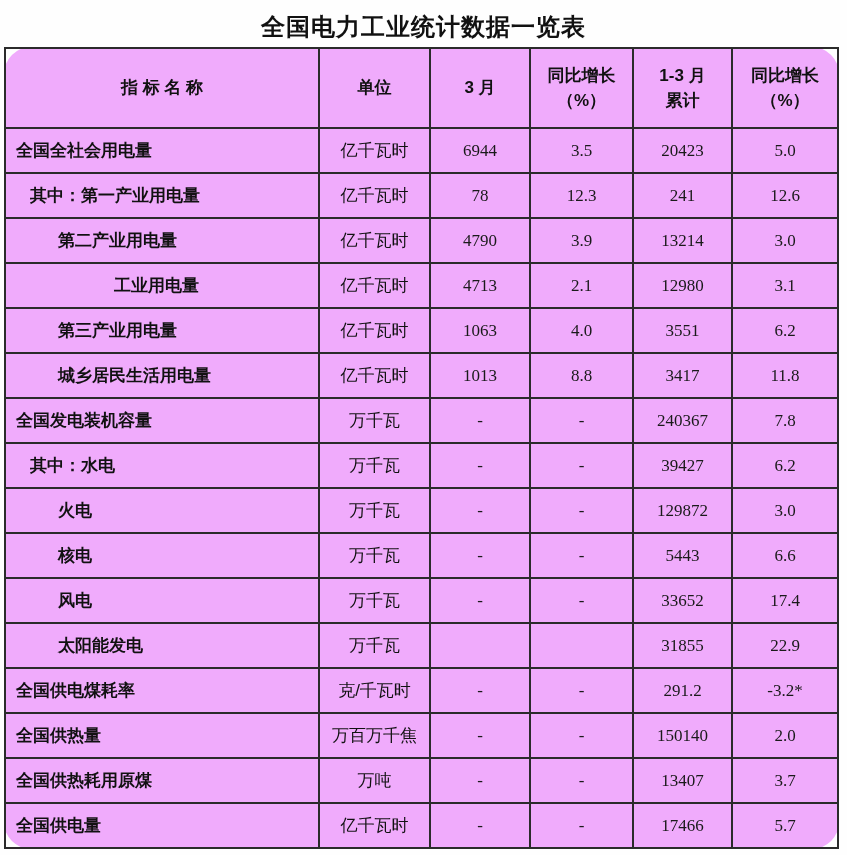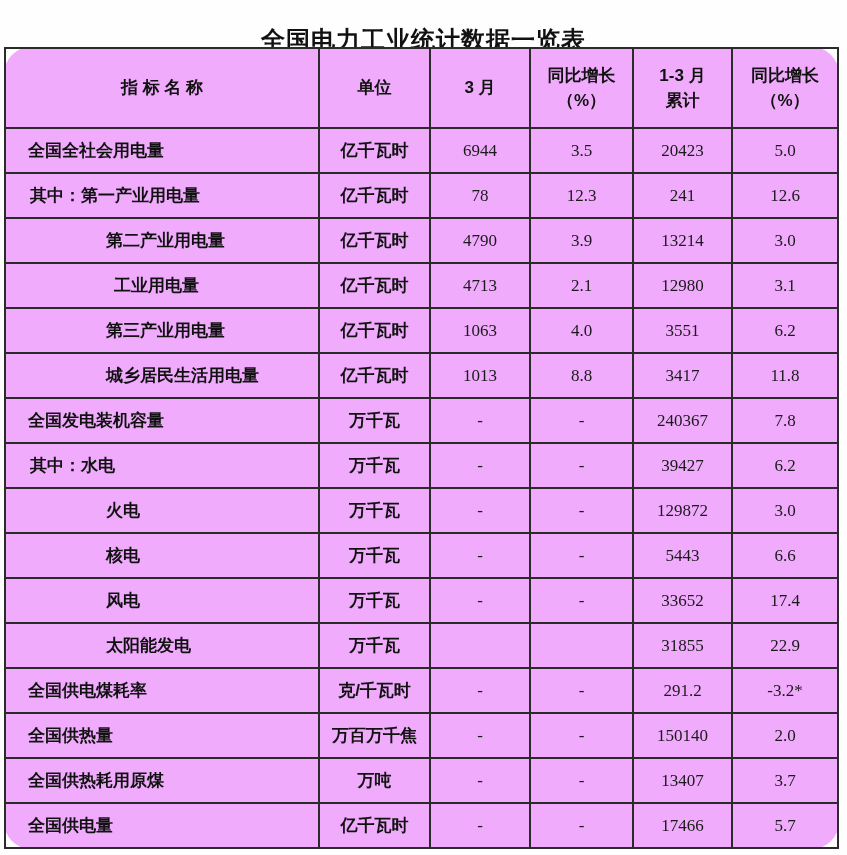--- a/index.html
+++ b/index.html
@@ -6,21 +6,21 @@
   .page{
     position:relative;
     width:847px;height:855px;
     background:#fefefe;
     font-family:"Liberation Sans","DejaVu Sans",sans-serif;
     color:#1a1a1a;
     overflow:hidden;
   }
   .title{
     width:847px;
-    padding-top:24px;
+    padding-top:11px;
     text-align:center;
     font-size:24px;
     font-weight:bold;
     letter-spacing:1px;
     color:#111;
   }
   table.stats{
     position:absolute;
     left:4px;top:47px;
     width:833px;
@@ -44,34 +44,34 @@
     color:#111;
   }
   tbody td{height:41px;font-size:17px;}
   td.c-ind{
     text-align:left;
     font-weight:bold;
     color:#111;
   }
   td.c-unit{
     text-align:center;
-    font-weight:bold;
+    font-weight:normal;
     color:#111;
     margin-left:28px;
   }
   td.c-num{
     text-align:center;
     font-family:"Liberation Serif","DejaVu Serif",serif;
     font-weight:normal;
     font-size:17px;
     color:#1a1a1a;
   }
-  .indent-0{padding-left:22px;}
+  .indent-0{padding-left:10px;}
   .indent-1{padding-left:24px;}
-  .indent-2{padding-left:100px;}
+  .indent-2{padding-left:52px;}
   .indent-3{padding-left:108px;}
 </style>
 </head>
 <body>
 
 <div class="page">
   <div class="title">全国电力工业统计数据一览表</div>
 
   <table class="stats">
     <colgroup>

